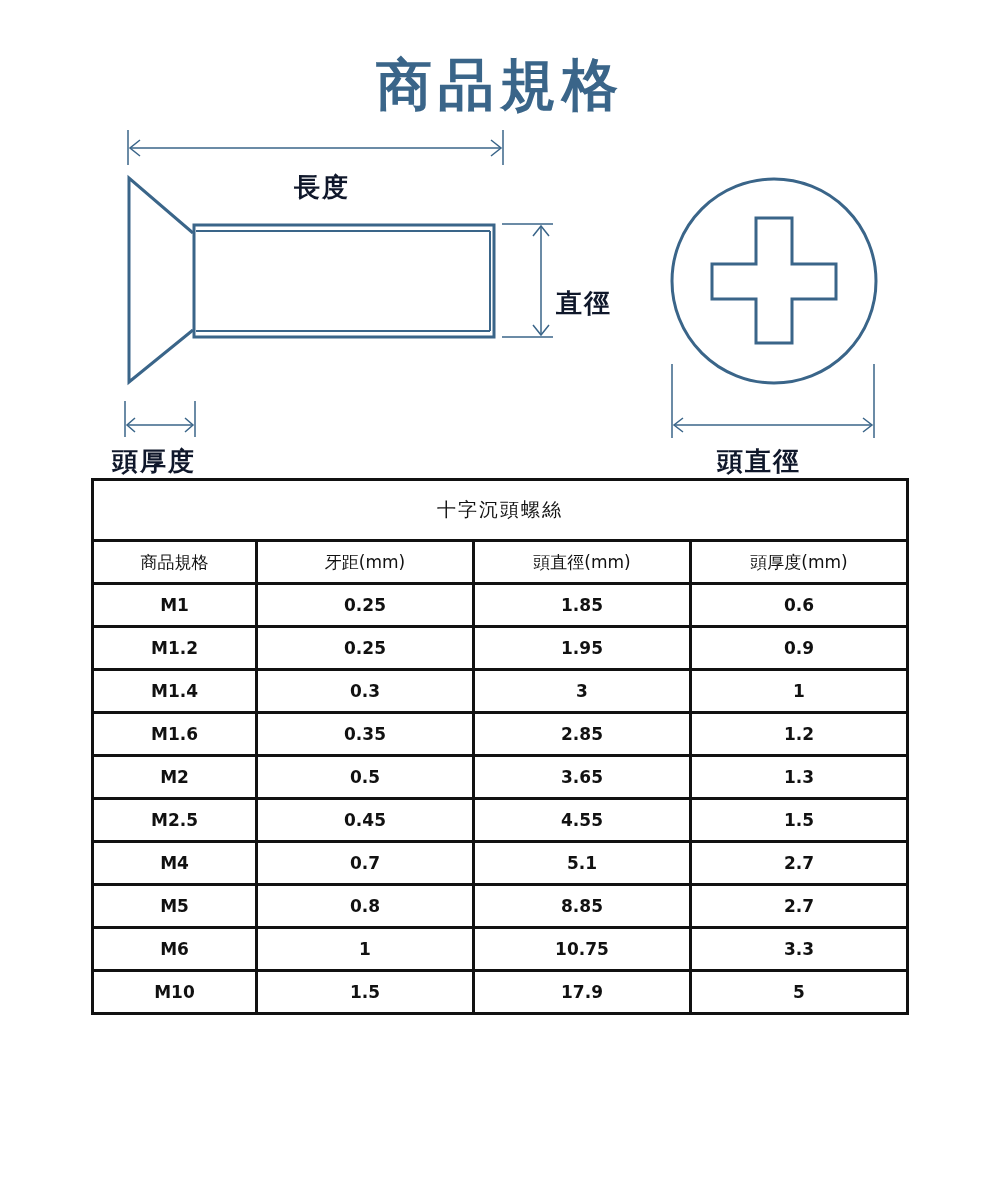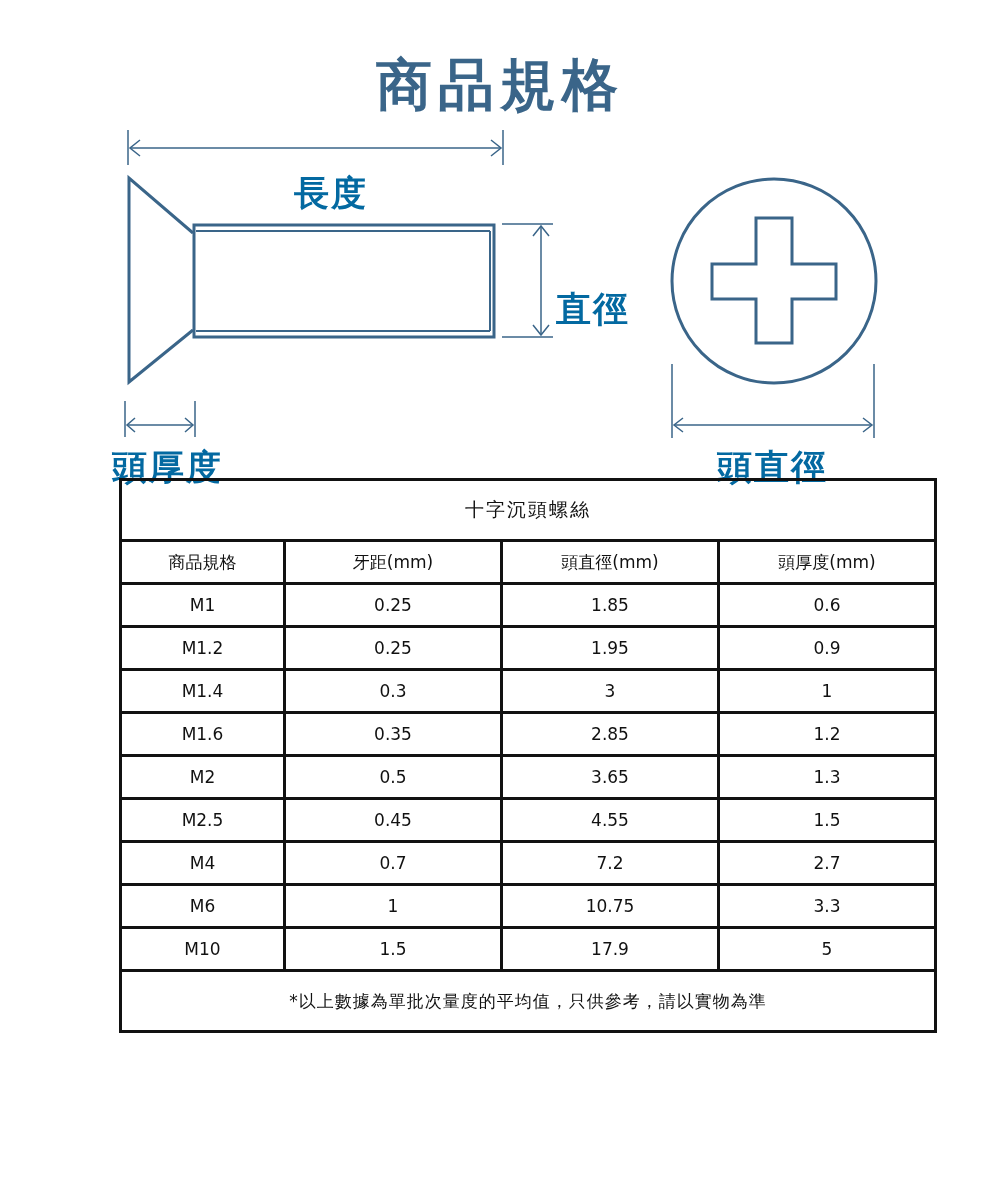--- a/index.html
+++ b/index.html
@@ -2,25 +2,25 @@
 <html><head>
   <meta charset="utf-8">
   <style>
     html, body { margin: 0; padding: 0; background: #ffffff; }
     body { width: 1000px; height: 1201px; position: relative; overflow: hidden;
            font-family: "DejaVu Sans", sans-serif; }
     .title { position: absolute; left: 0; width: 1000px; top: 48px; text-align: center;
              font-size: 56px; font-weight: bold; color: #3a6589; letter-spacing: 6px;
              font-family: "DejaVu Sans", sans-serif; }
     svg.diagram { position: absolute; left: 0; top: 0; }
-    .lbl { position: absolute; color: #0369a1; font-weight: bold; font-size: 35px;
+    .lbl { position: absolute; color: #0f172a; font-weight: bold; font-size: 26px;
            letter-spacing: 2px; font-family: Liberation Sans, sans-serif; }
     table.spec { position: absolute; left: 91px; top: 478px; width: 815px; border-collapse: collapse;
-                 table-layout: fixed; font-family: "DejaVu Sans", sans-serif; color: #111; margin-left: 28px; }
-    table.spec td, table.spec th { border: 3px solid #111; text-align: center; font-weight: normal;
+                 table-layout: fixed; font-family: "DejaVu Sans", sans-serif; color: #111; }
+    table.spec td, table.spec th { border: 3px solid #111; text-align: center; font-weight: bold;
                  font-size: 17px; padding: 0; }
     table.spec .caption-row td { height: 58px; font-size: 19px; letter-spacing: 2px; font-weight: normal; }
     table.spec .head-row th { height: 40px; font-weight: normal; font-size: 17px; }
     table.spec .data-row td { height: 40px; }
     table.spec .note-row td { height: 58px; font-size: 17px; letter-spacing: 1px; font-weight: normal; }
   </style>
 </head>
 <body>
 
 <div class="title">商品規格</div>
@@ -118,32 +118,35 @@
     </tr>
     <tr class="data-row">
       <td>M2.5</td>
       <td>0.45</td>
       <td>4.55</td>
       <td>1.5</td>
     </tr>
     <tr class="data-row">
       <td>M4</td>
       <td>0.7</td>
-      <td>7.2</td>
+      <td>5.1</td>
+      <td>2.7</td>
+    </tr>
+    <tr class="data-row">
+      <td>M5</td>
+      <td>0.8</td>
+      <td>8.85</td>
       <td>2.7</td>
     </tr>
     <tr class="data-row">
       <td>M6</td>
       <td>1</td>
       <td>10.75</td>
       <td>3.3</td>
     </tr>
     <tr class="data-row">
       <td>M10</td>
       <td>1.5</td>
       <td>17.9</td>
       <td>5</td>
     </tr>
-    <tr class="note-row">
-      <td colspan="4">*以上數據為單批次量度的平均值，只供參考，請以實物為準</td>
-    </tr>
   </tbody>
 </table>
 
 </body></html>

